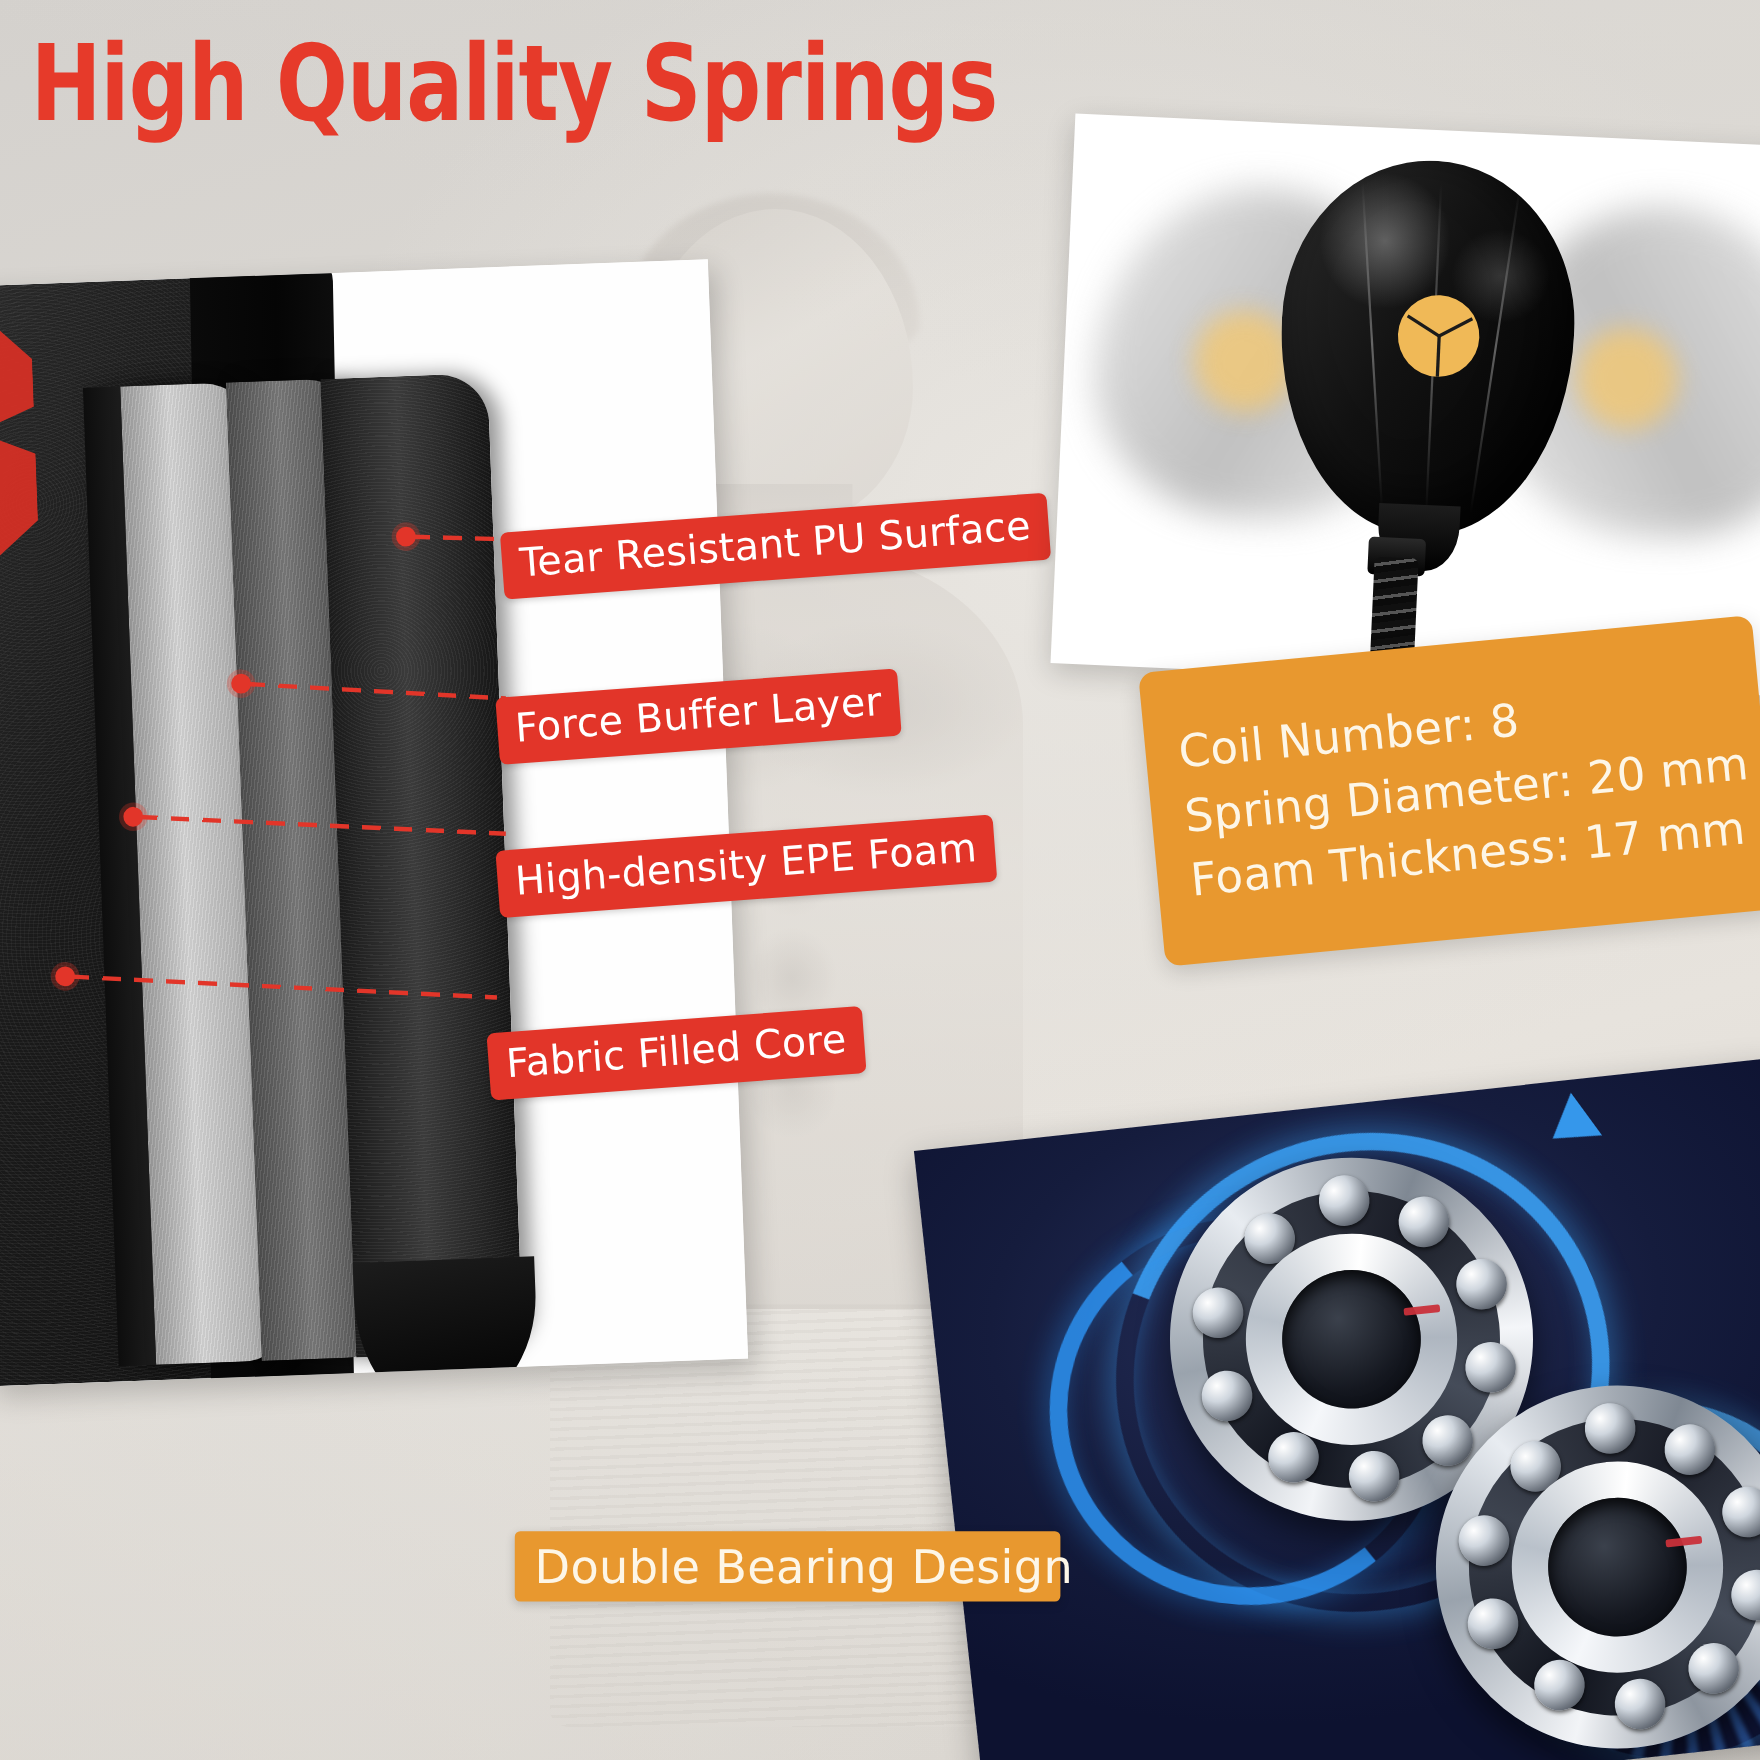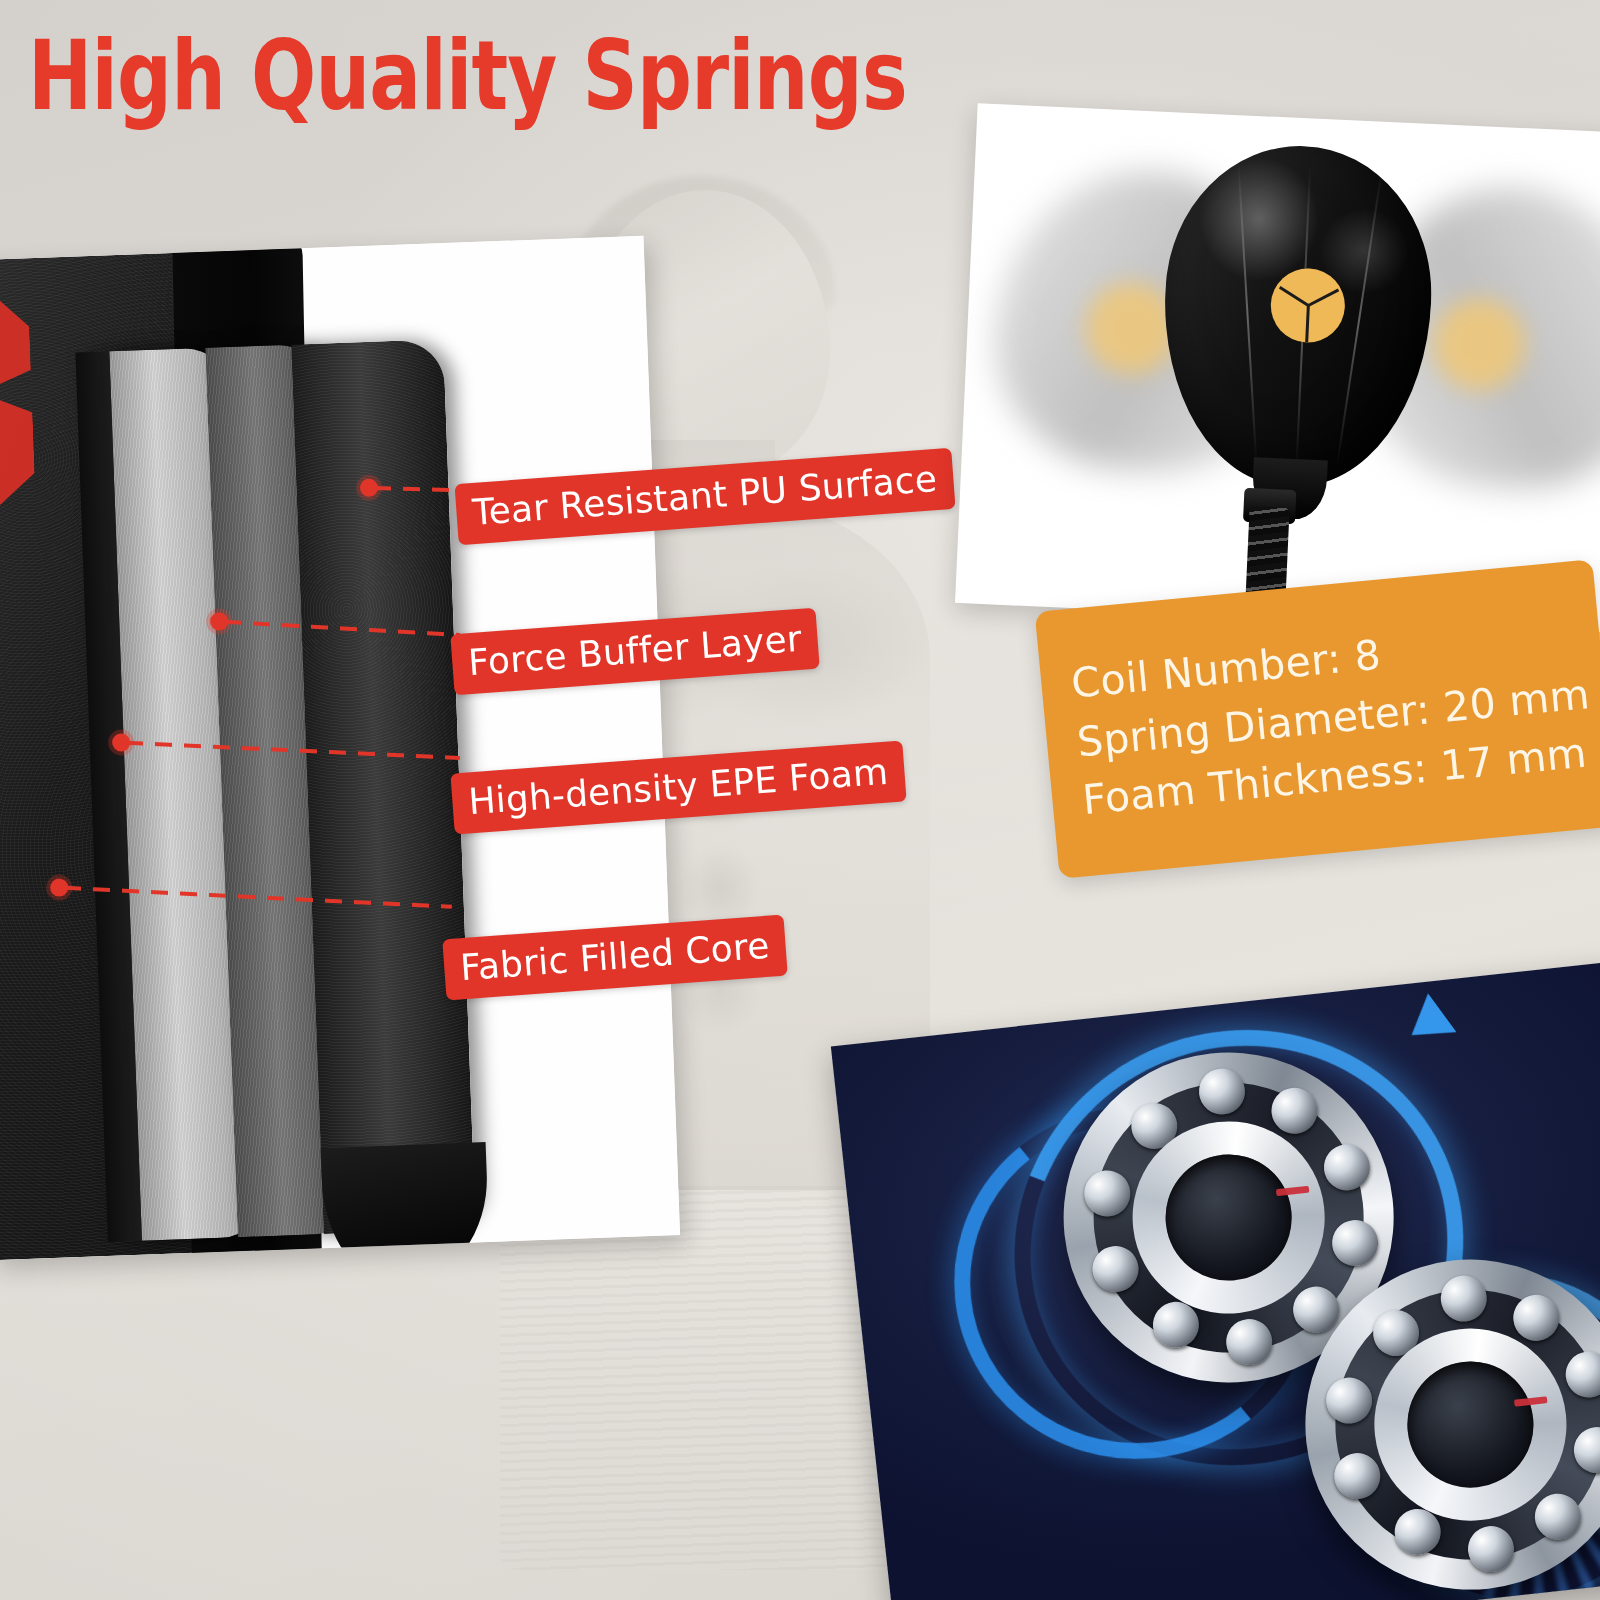--- a/index.html
+++ b/index.html
@@ -435,14 +435,17 @@
         <b style="left:-2%;top:56%;width:17%;height:17%;"></b>
         <b style="left:-2%;top:28%;width:17%;height:17%;"></b>
         <b style="left:18%;top:5%;width:17%;height:17%;"></b>
       </div>
       <div class="inner" style="left:21%;top:21%;width:58%;height:58%;"></div>
       <div class="bore" style="left:31%;top:31%;width:38%;height:38%;"></div>
       <div class="redstripe" style="left:64%;top:44%;width:10%;height:7px;"></div>
     </div>
   </div>
 
+  <div class="bottom-label">
+    <span>Double Bearing Design</span>
+  </div>
 
 </div>
 
 </body></html>

